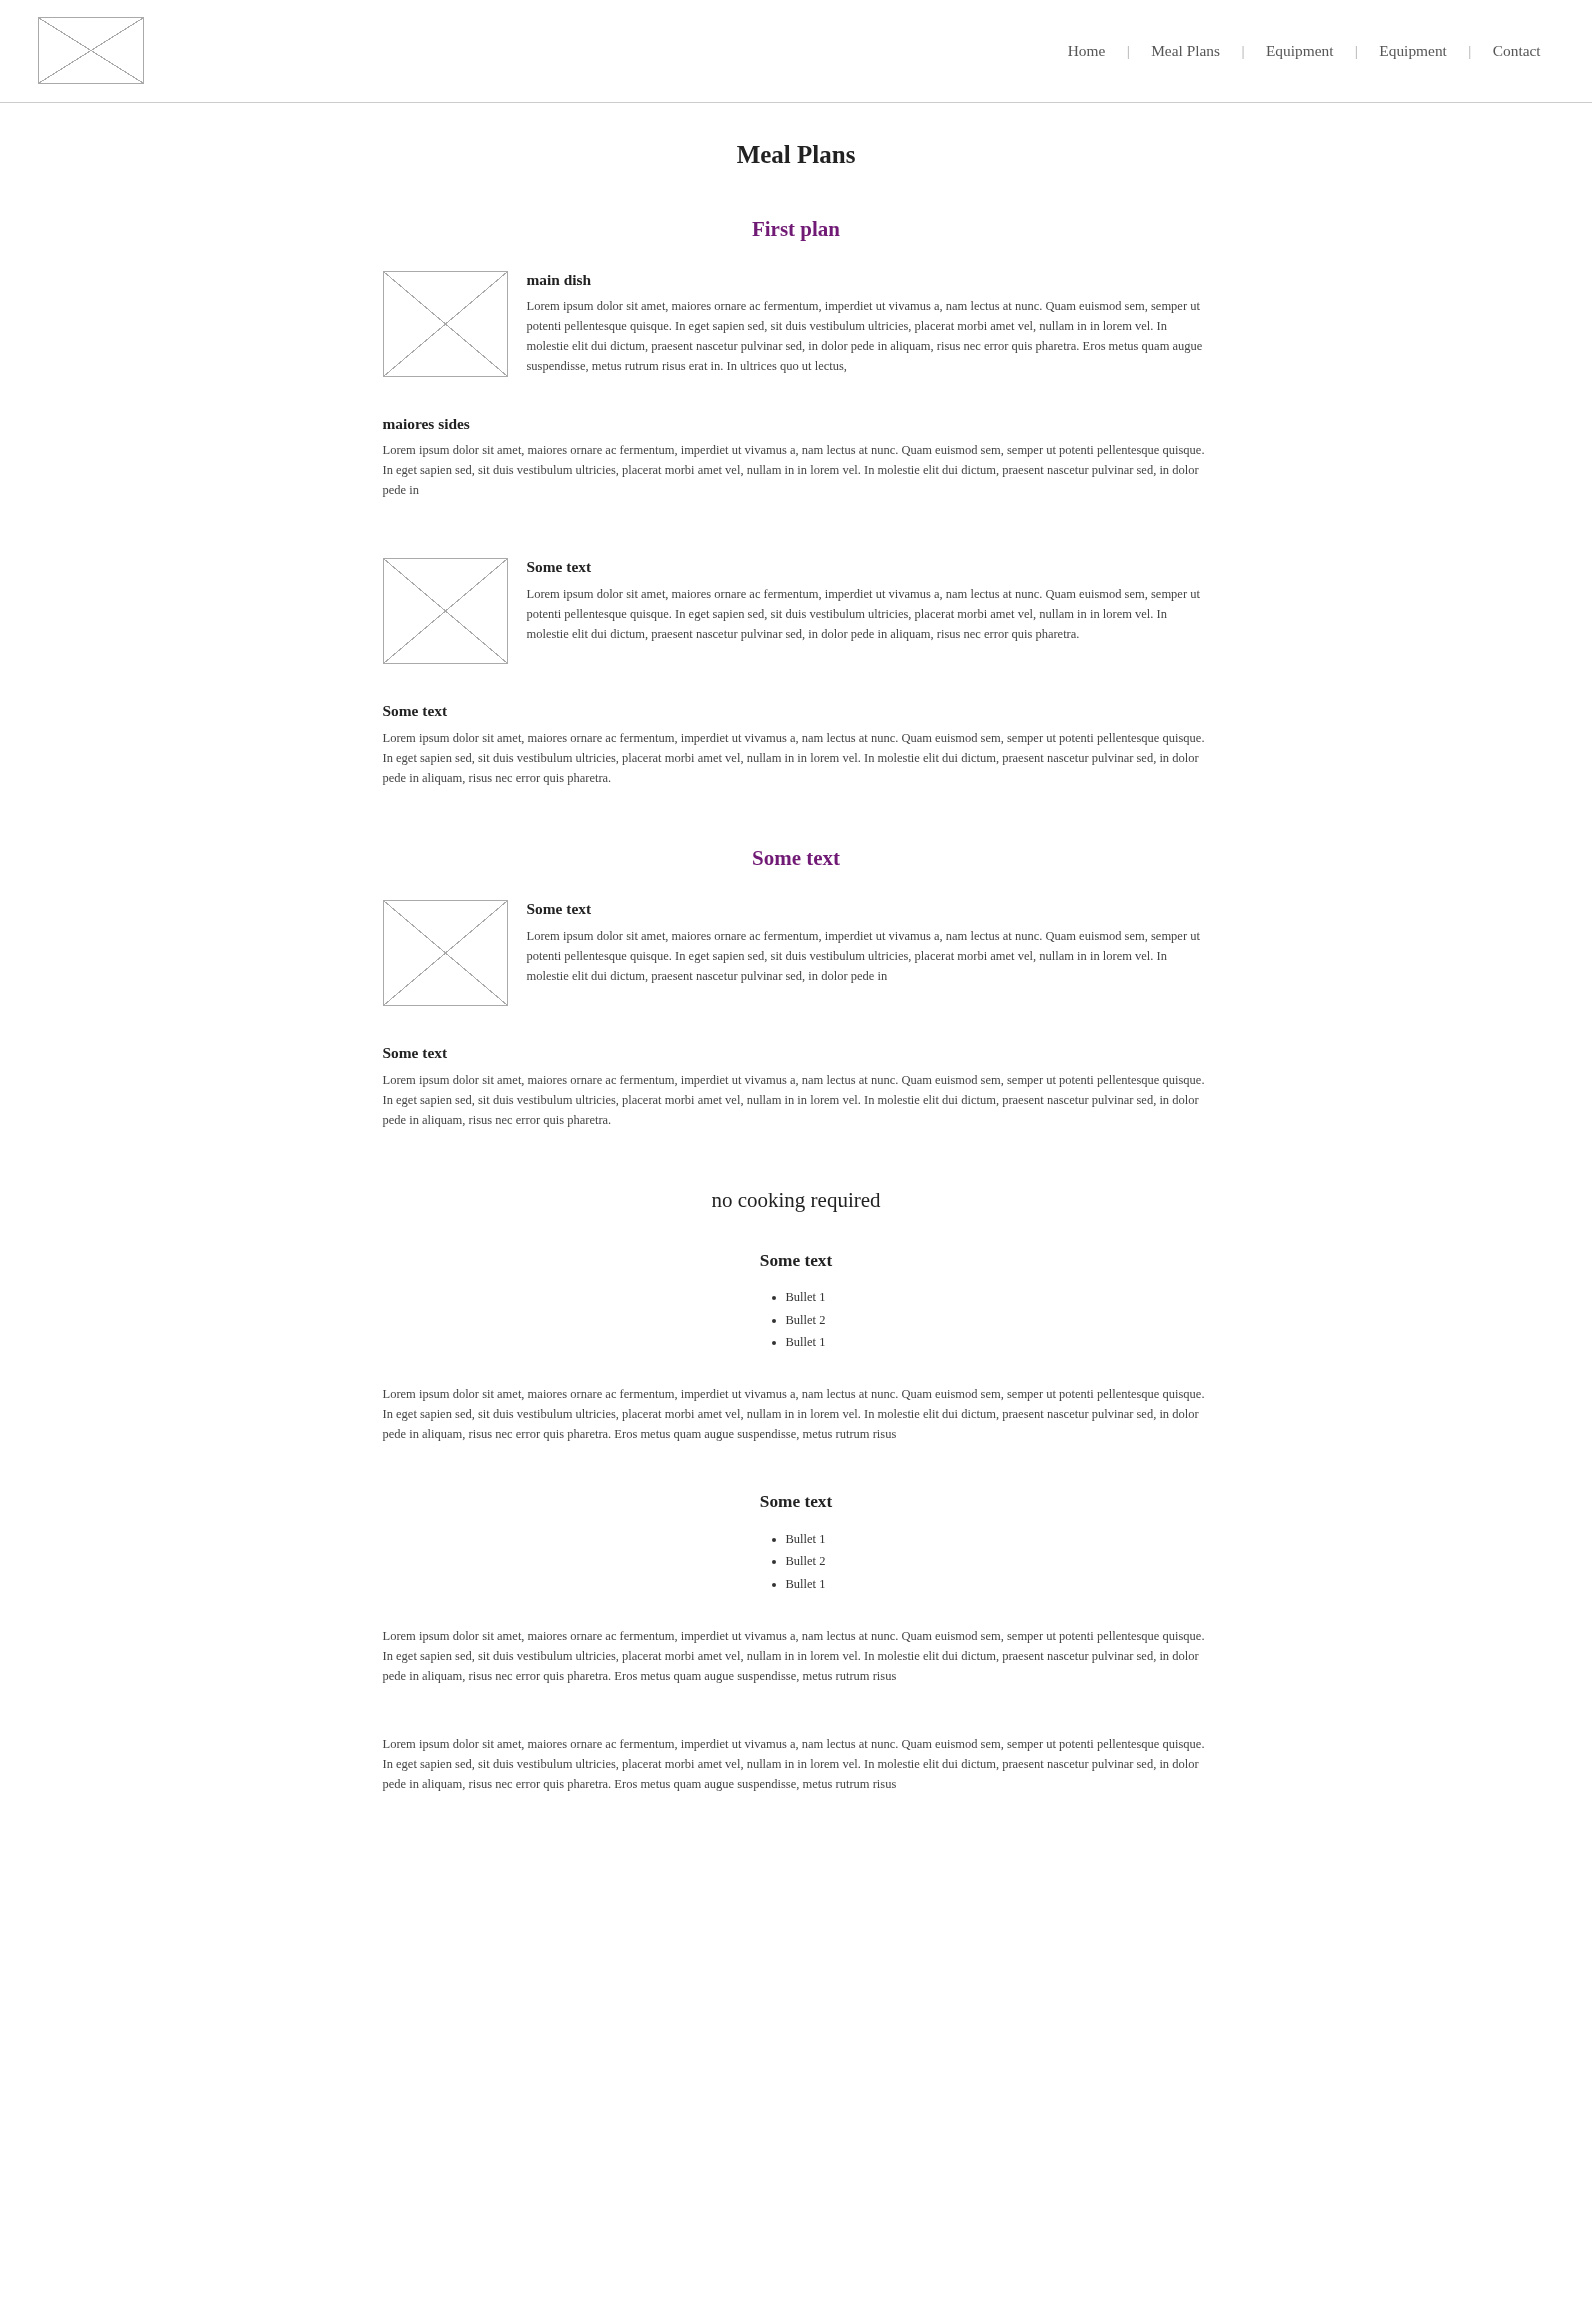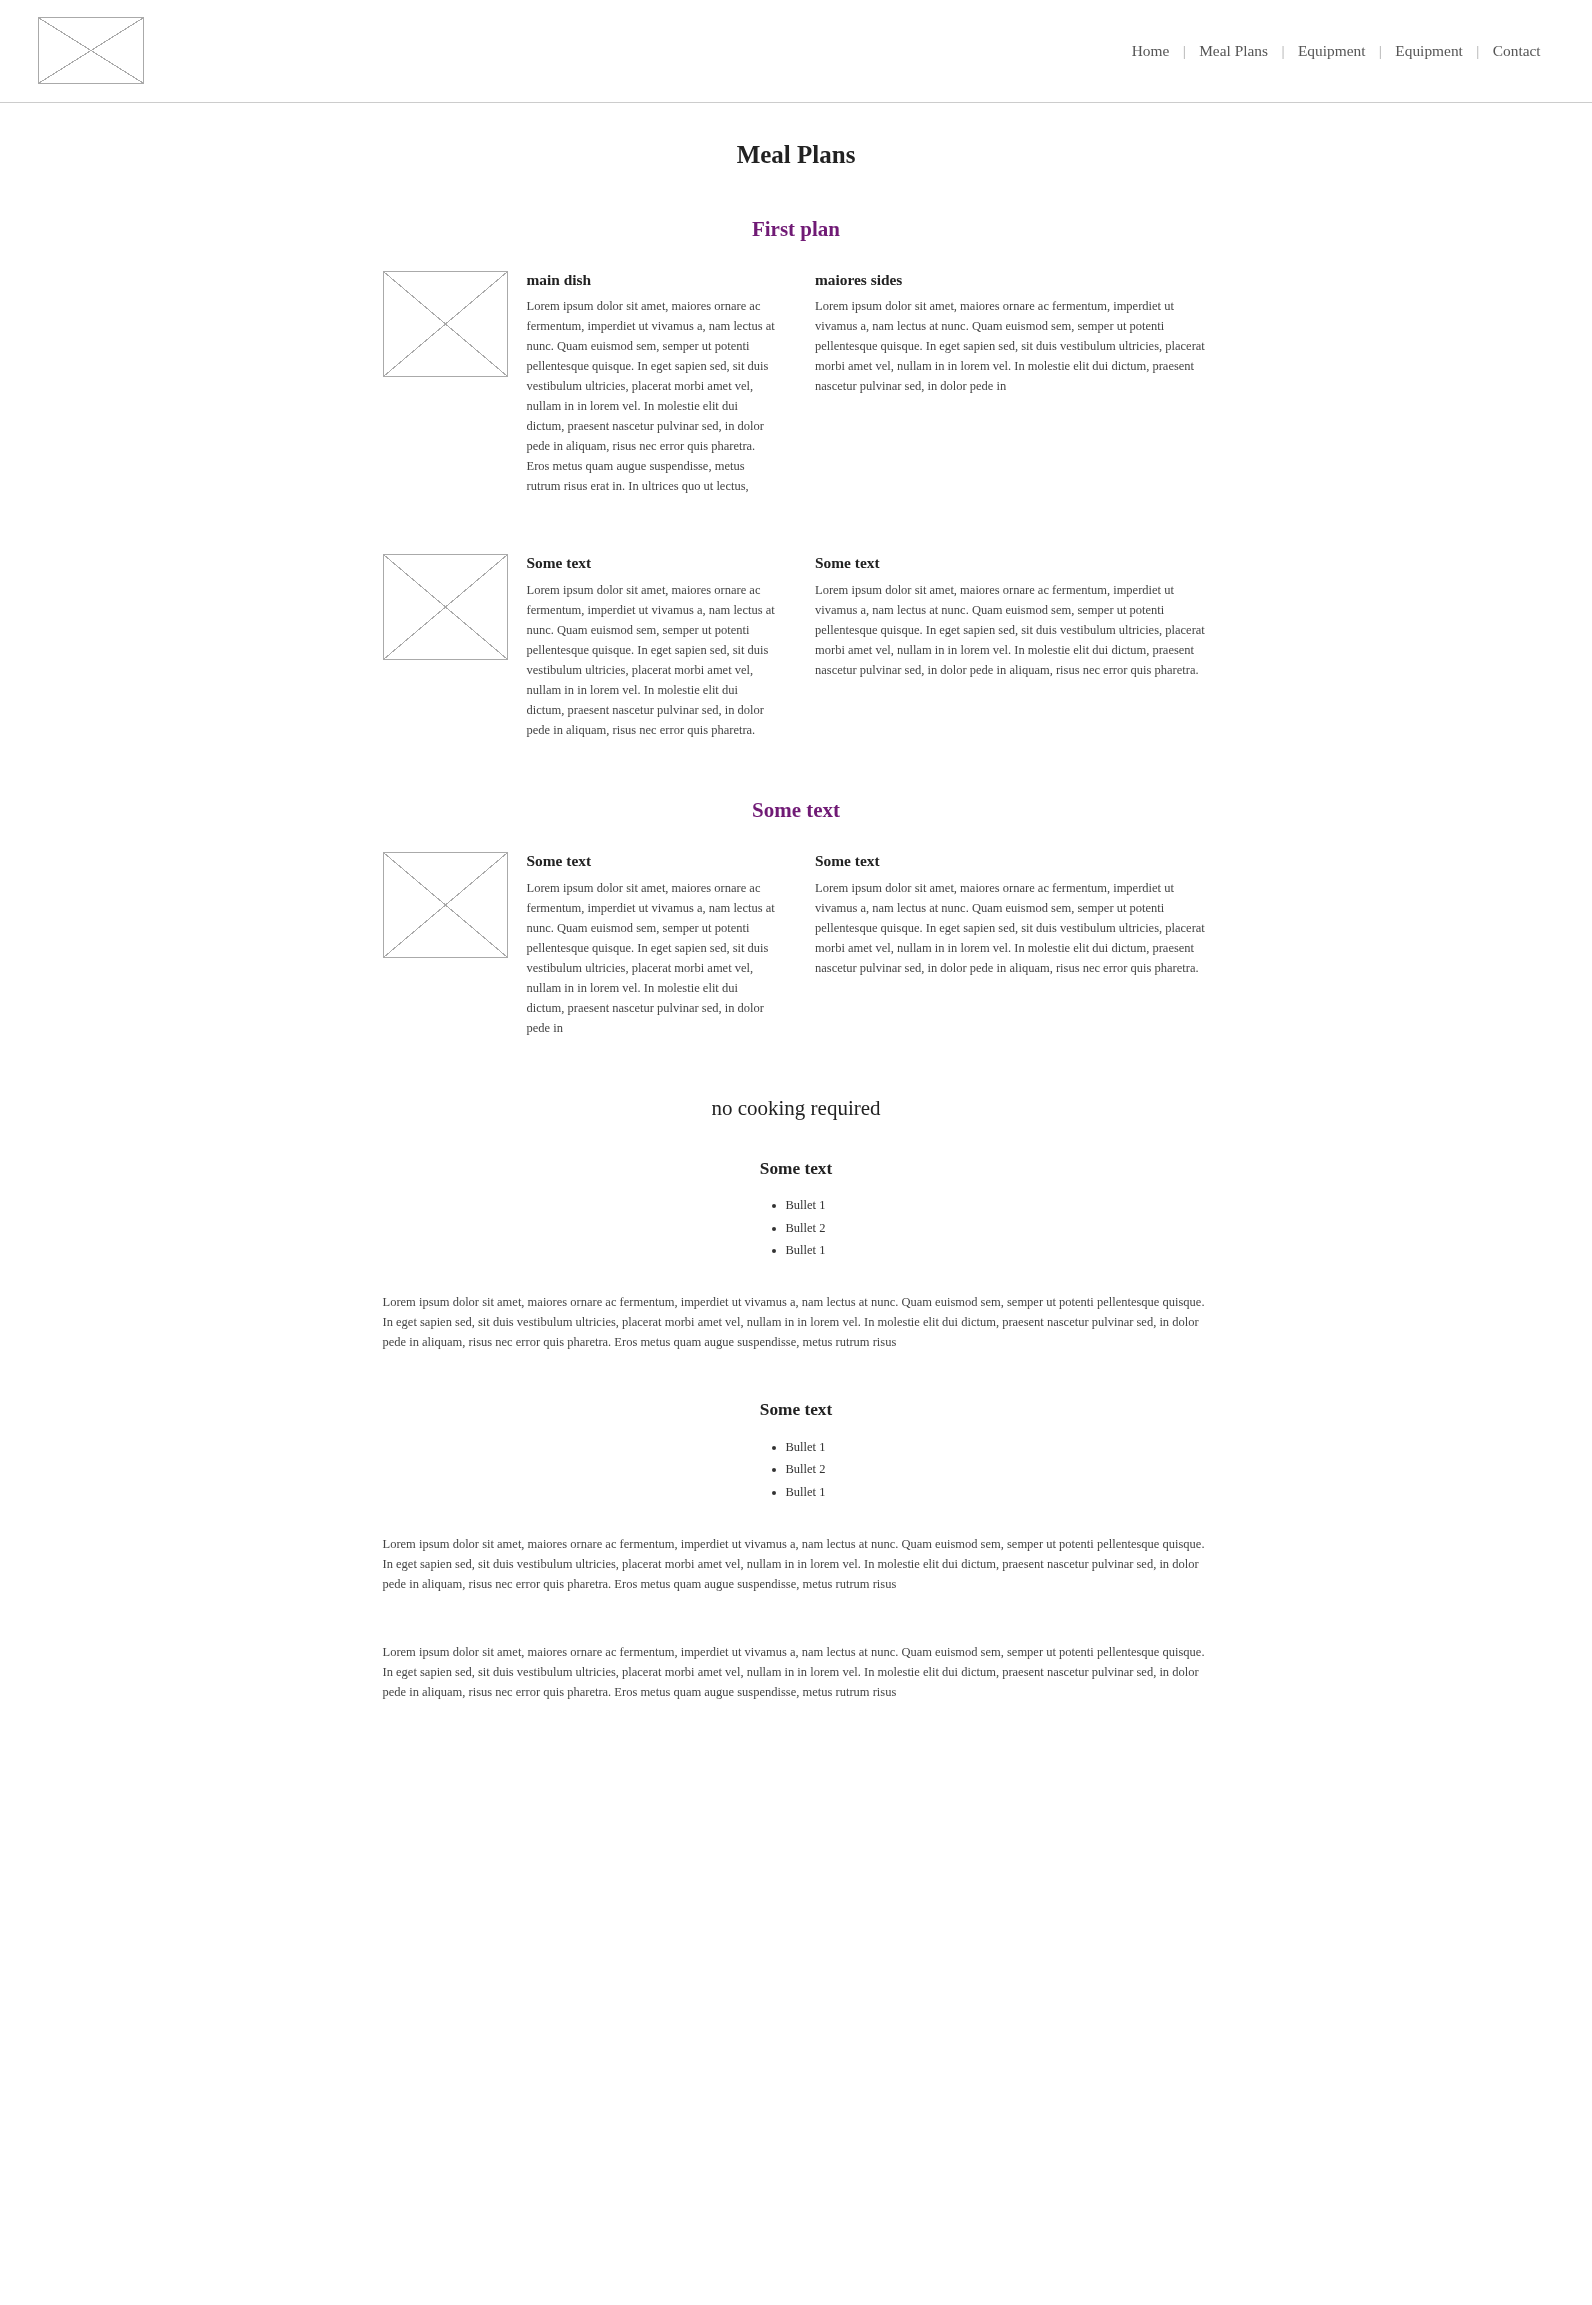--- a/index.html
+++ b/index.html
@@ -33,21 +33,21 @@
       top: 0; left: 0; right: 0; bottom: 0;
       background: linear-gradient(to bottom right, transparent calc(50% - 0.5px), #aaa calc(50% - 0.5px), #aaa calc(50% + 0.5px), transparent calc(50% + 0.5px));
     }
     .logo-placeholder::after {
       background: linear-gradient(to top right, transparent calc(50% - 0.5px), #aaa calc(50% - 0.5px), #aaa calc(50% + 0.5px), transparent calc(50% + 0.5px));
     }
     .nav {
       margin-left: auto;
       display: flex;
       align-items: center;
-      gap: 0;
+      gap: 8px;
     }
     .nav-item {
       font-size: 15.4px;
       color: #555;
       text-decoration: none;
       cursor: pointer;
       padding: 0 13.4px;
     }
     .nav-separator {
       color: #aaa;
@@ -77,21 +77,22 @@
       font-size: 21px;
       font-weight: bold;
       text-align: center;
       margin-bottom: 29px;
       color: #701a75;
     }
 
     .plan-columns {
       display: flex;
       gap: 38px;
-      align-items: flex-start;
+      align-items: flex-end;
+      flex-direction: column;
     }
 
     .plan-image {
       width: 125px;
       height: 106px;
       border: 1px solid #aaa;
       position: relative;
       flex-shrink: 0;
     }
     .plan-image::before,

